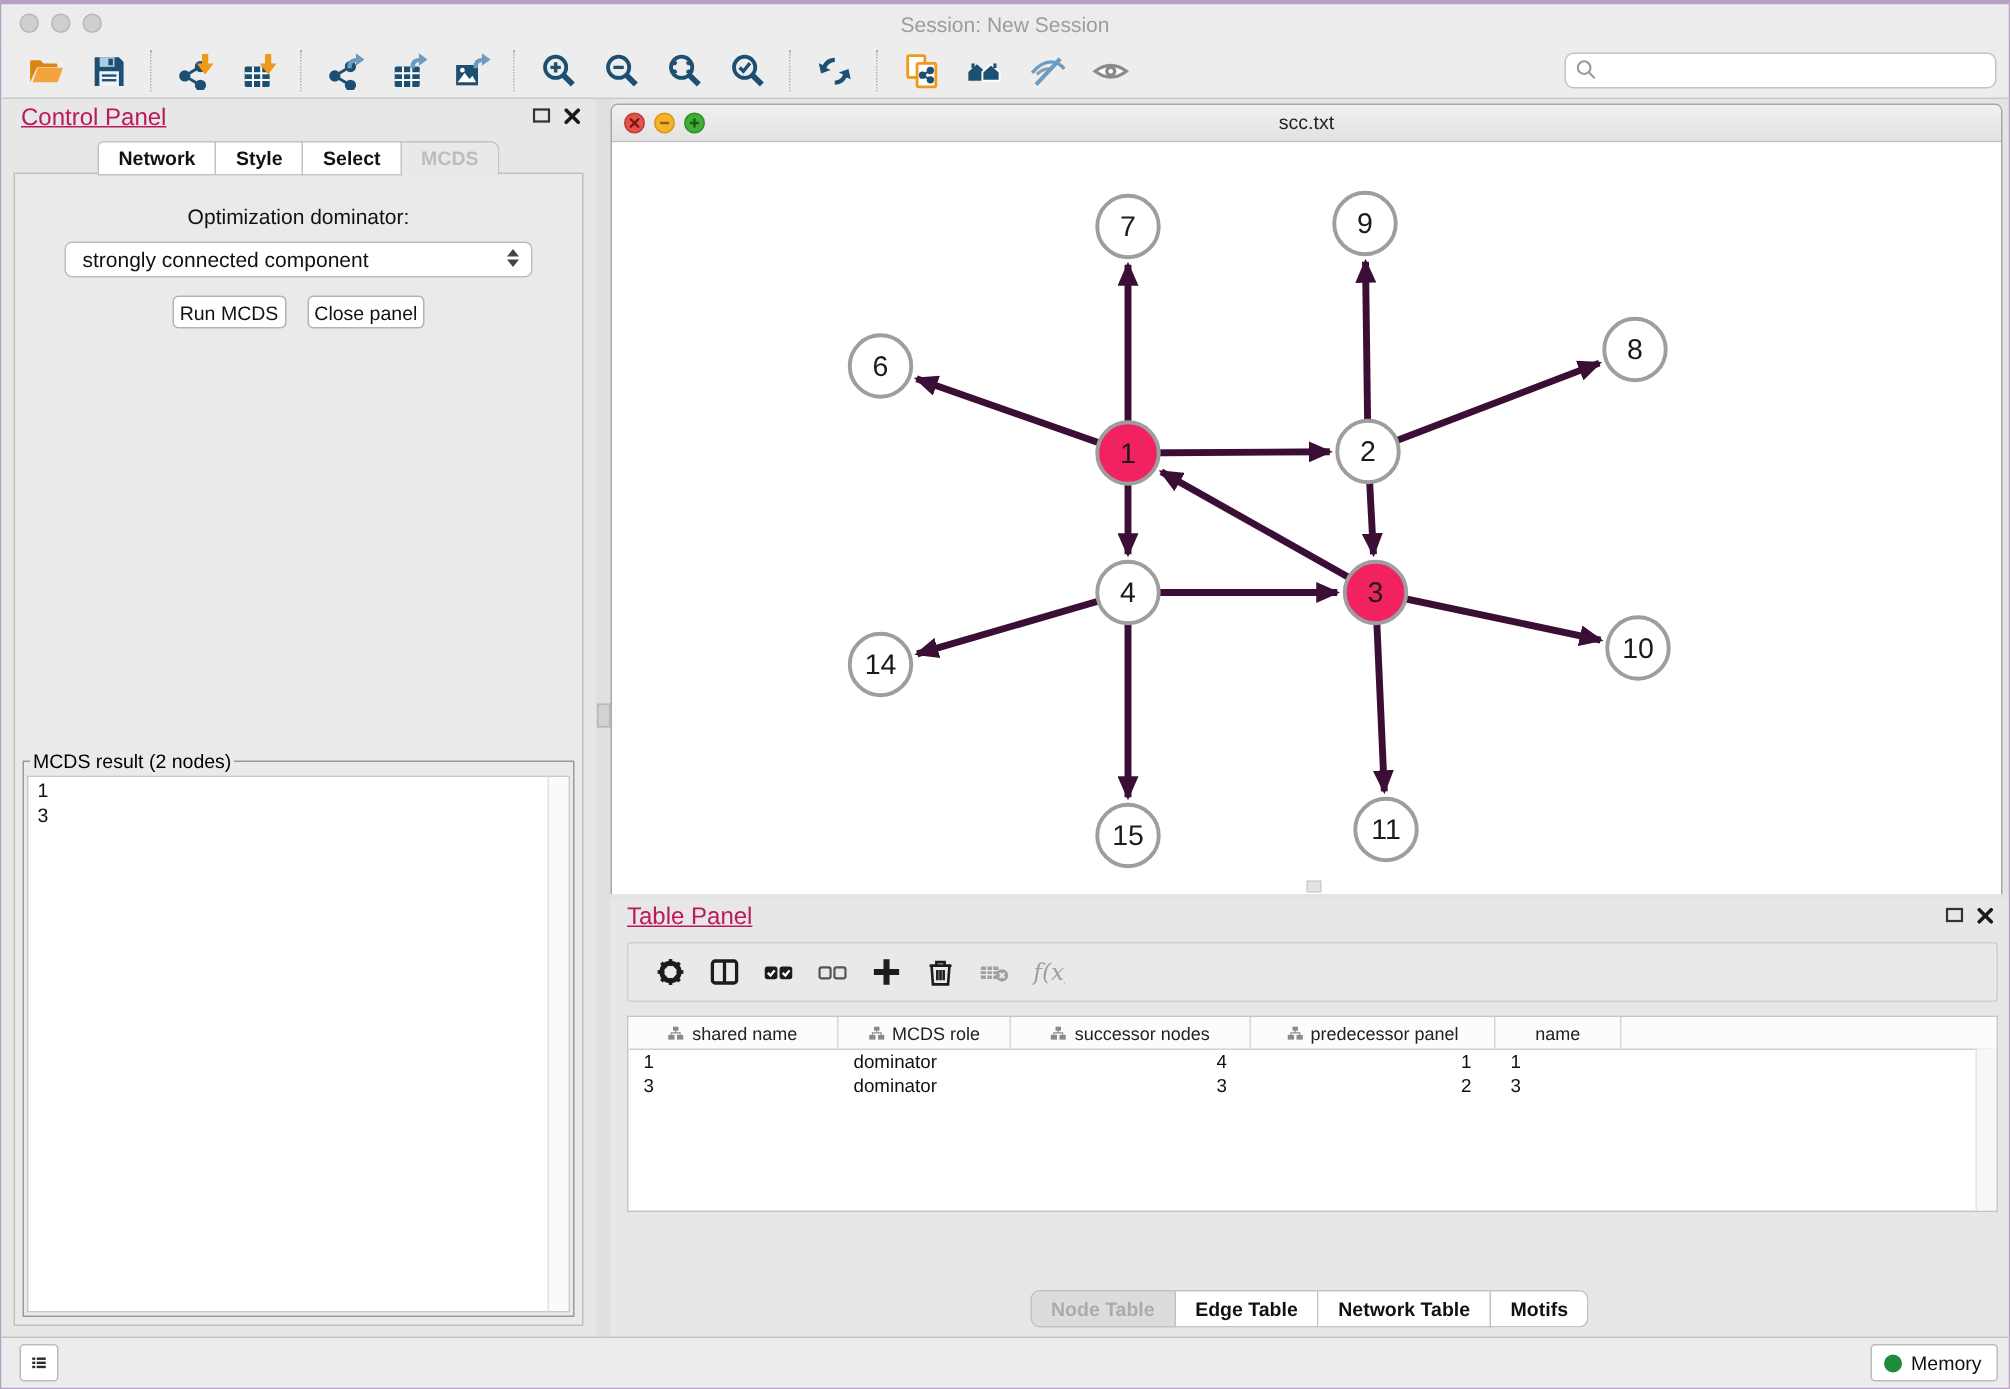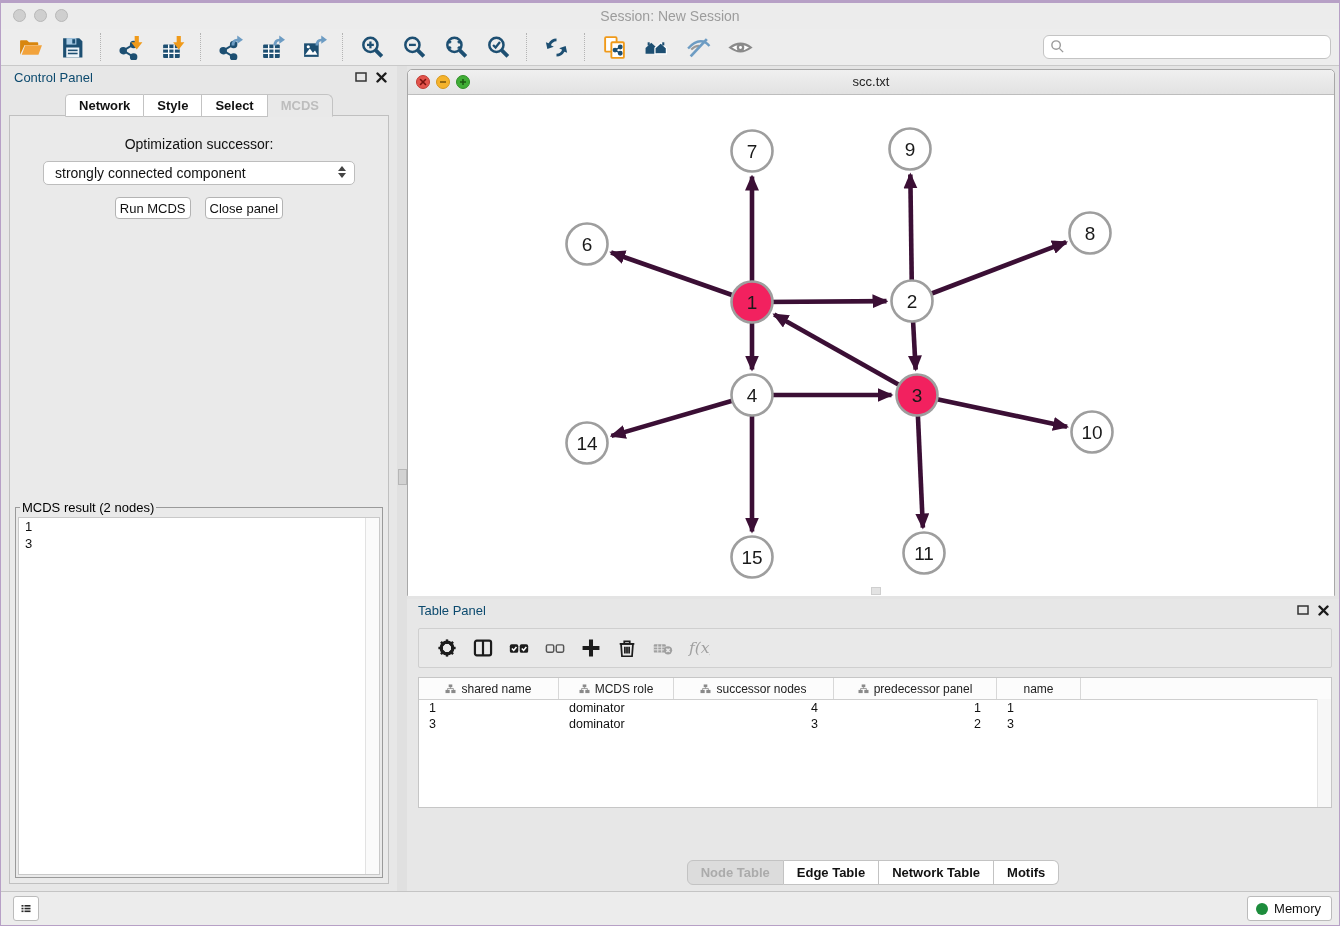--- a/index.html
+++ b/index.html
@@ -25,21 +25,21 @@
   .search-input{width:288px;height:24px;box-sizing:border-box;border:1px solid #c4c4c4;border-radius:6px;
     background:#fff;padding:0 8px 0 26px;font-size:13px;color:#333;outline:none;}
   .search-glyph{position:absolute;left:7px;top:4px;width:15px;height:15px;}
 
   
   .main{position:absolute;left:0;top:63px;right:0;bottom:33px;background:#e4e4e4;}
 
   
   .control-panel{position:absolute;left:0;top:0;width:396px;bottom:0;background:#e7e7e7;}
   .panel-header{position:relative;height:24px;}
-  .panel-title{position:absolute;left:13px;top:4px;font-size:13px;color:#0c4a6e;}
+  .panel-title{position:absolute;left:13px;top:4px;font-size:16px;color:#be185d;text-decoration:underline;}
   .panel-icons{position:absolute;right:10px;top:5px;display:flex;gap:9px;align-items:center;}
   .panel-icons svg{display:block;}
   .cp-tabs{position:relative;display:flex;justify-content:center;z-index:2;margin-top:4px;}
   .tabseg{height:21px;line-height:21px;padding:0 13px;font-size:13px;font-weight:bold;color:#111;
     background:#fff;border:1px solid #c3c3c3;border-left:none;cursor:pointer;}
   .tabseg:first-child{border-left:1px solid #c3c3c3;border-radius:4px 0 0 0;}
   .tabseg.sel{background:#e9e9e9;color:#bdbdbd;border-radius:6px 6px 0 0;border-bottom:1px solid #e9e9e9;}
   .tabseg:last-child{border-radius:0 6px 0 0;}
   .cp-content{position:absolute;left:8px;right:8px;top:49px;bottom:8px;background:#eaeaea;
     border:1px solid #c0c0c0;}
@@ -326,21 +326,21 @@
             </svg>
         </span>
       </div>
       <div class="cp-tabs" id="cp-tabs">
           <div class="tabseg">Network</div>
           <div class="tabseg">Style</div>
           <div class="tabseg">Select</div>
           <div class="tabseg sel">MCDS</div>
         </div>
       <div class="cp-content">
-        <div class="opt-label">Optimization successor:</div>
+        <div class="opt-label">Optimization dominator:</div>
         <div class="dropdown">
           <span class="dropdown-value">strongly connected component</span>
           <span class="stepper">
               <i class="up"></i>
               <i class="dn"></i>
             </span>
         </div>
         <div class="btn-row">
           <button class="push-btn">Run MCDS</button>
           <button class="push-btn">Close panel</button>

